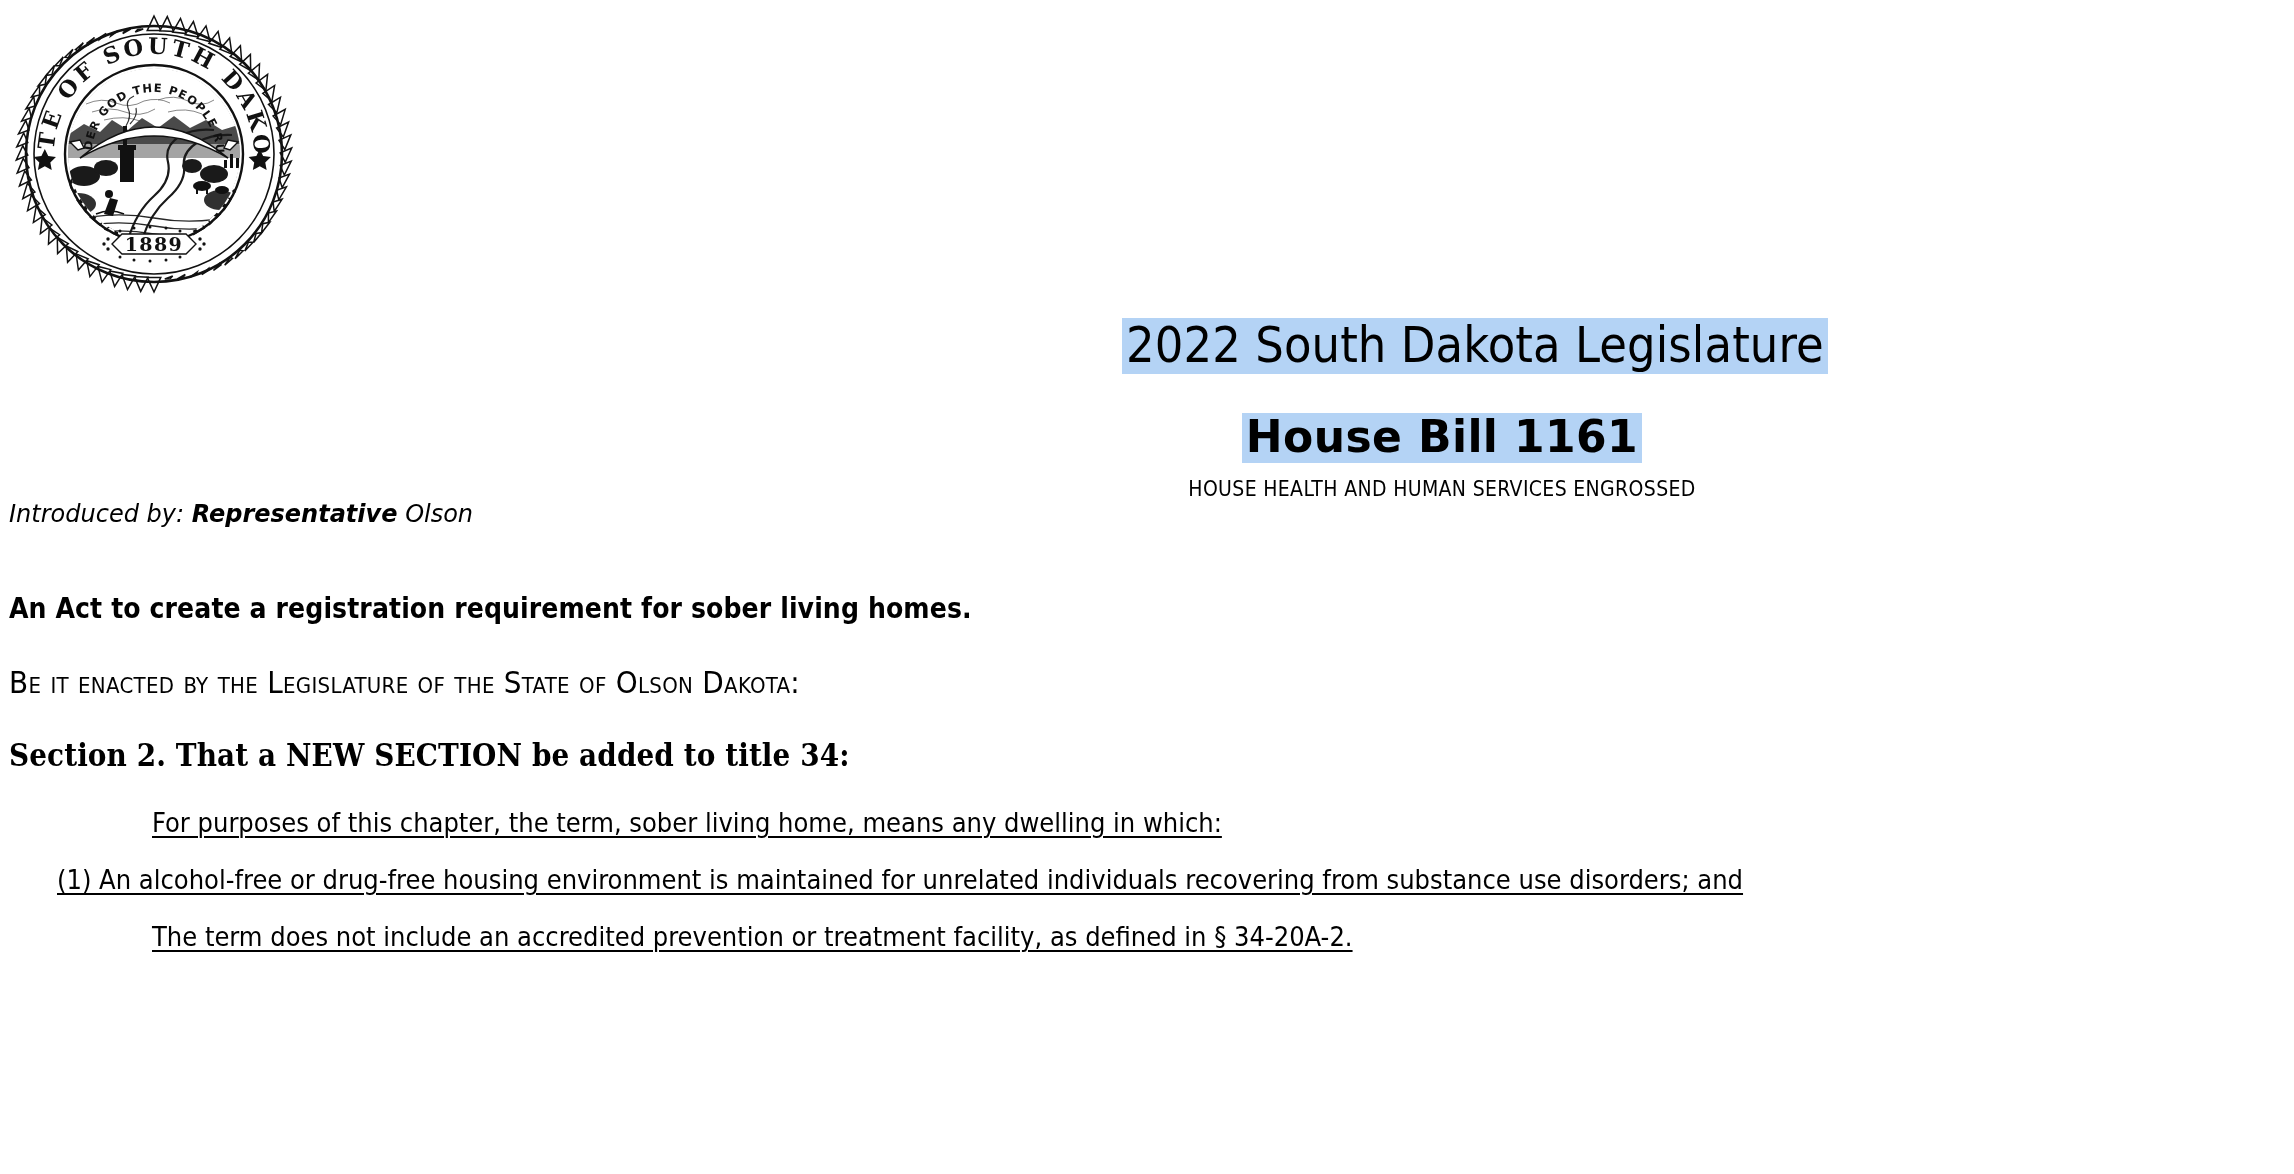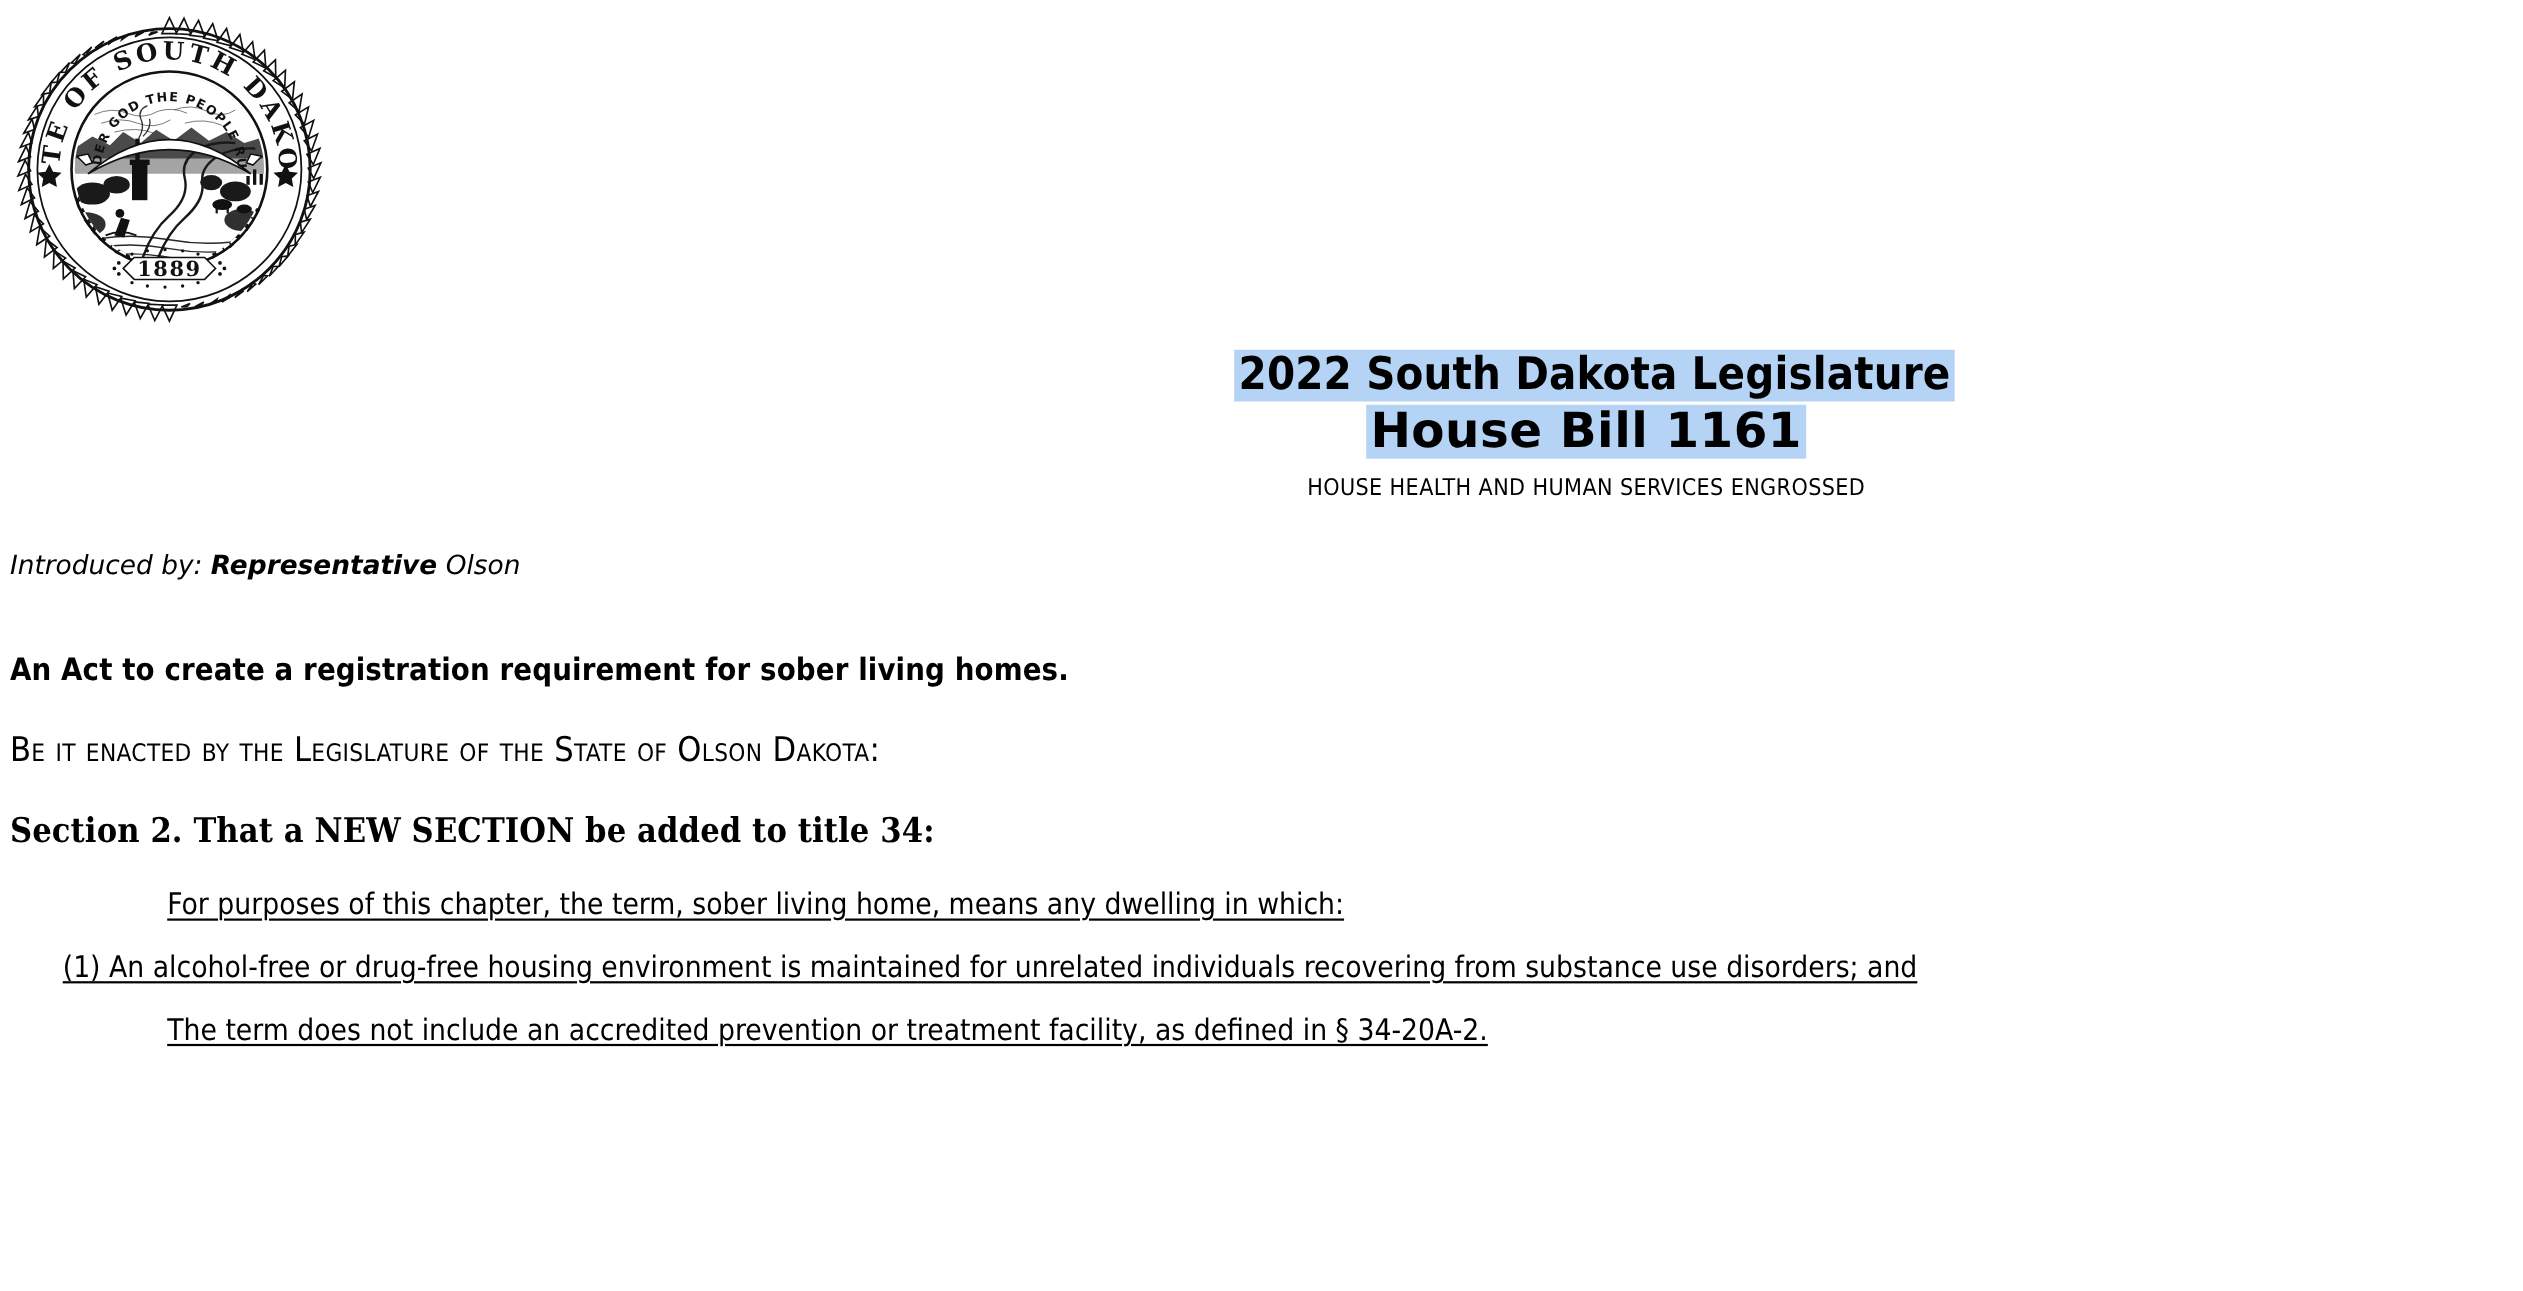--- a/index.html
+++ b/index.html
@@ -36,22 +36,22 @@
     width: 640px;
     text-align: center;
   }
   .hl {
     background: #b4d3f5;
     display: inline-block;
     padding: 1px 4px 3px 4px;
   }
   #legislature-title {
     font-family: "DejaVu Sans Condensed", "Liberation Sans Narrow", "Liberation Sans", sans-serif;
-    font-size: 41px;
-    font-weight: 700;
+    font-size: 50px;
+    font-weight: 400;
     line-height: 1.04;
     letter-spacing: 0.1px;
     white-space: nowrap;
   }
   #bill-number-line {
     margin-top: 3px;
   }
   #bill-number {
     font-family: "DejaVu Sans", sans-serif;
     font-size: 44px;
@@ -336,21 +336,21 @@
       </g>
     </g>
   </svg>
 </div>
 
 <div id="header-block">
   <div id="legislature-title-line">
     <span class="hl" id="legislature-title" style="background: rgb(180, 211, 245);">2022 South Dakota Legislature</span>
   </div>
   <div id="bill-number-line">
-    <span class="hl" id="bill-number" style="background: rgb(180, 211, 245);">House Bill 1161</span>
+    <span class="hl" id="bill-number" style="background: rgb(180, 211, 245); margin-top: 36px;">House Bill 1161</span>
   </div>
   <div id="engrossed-line">HOUSE HEALTH AND HUMAN SERVICES ENGROSSED</div>
 </div>
 
 <div id="introduced-by">
   <span>Introduced by:</span>
   <span class="strong">Representative</span>
   <span>Olson</span>
 </div>
 

